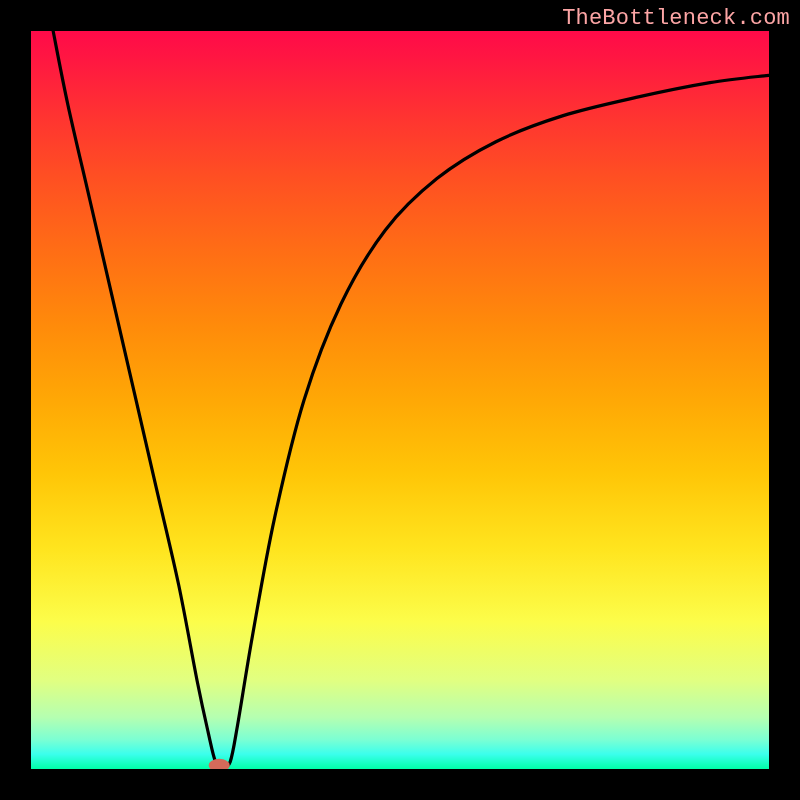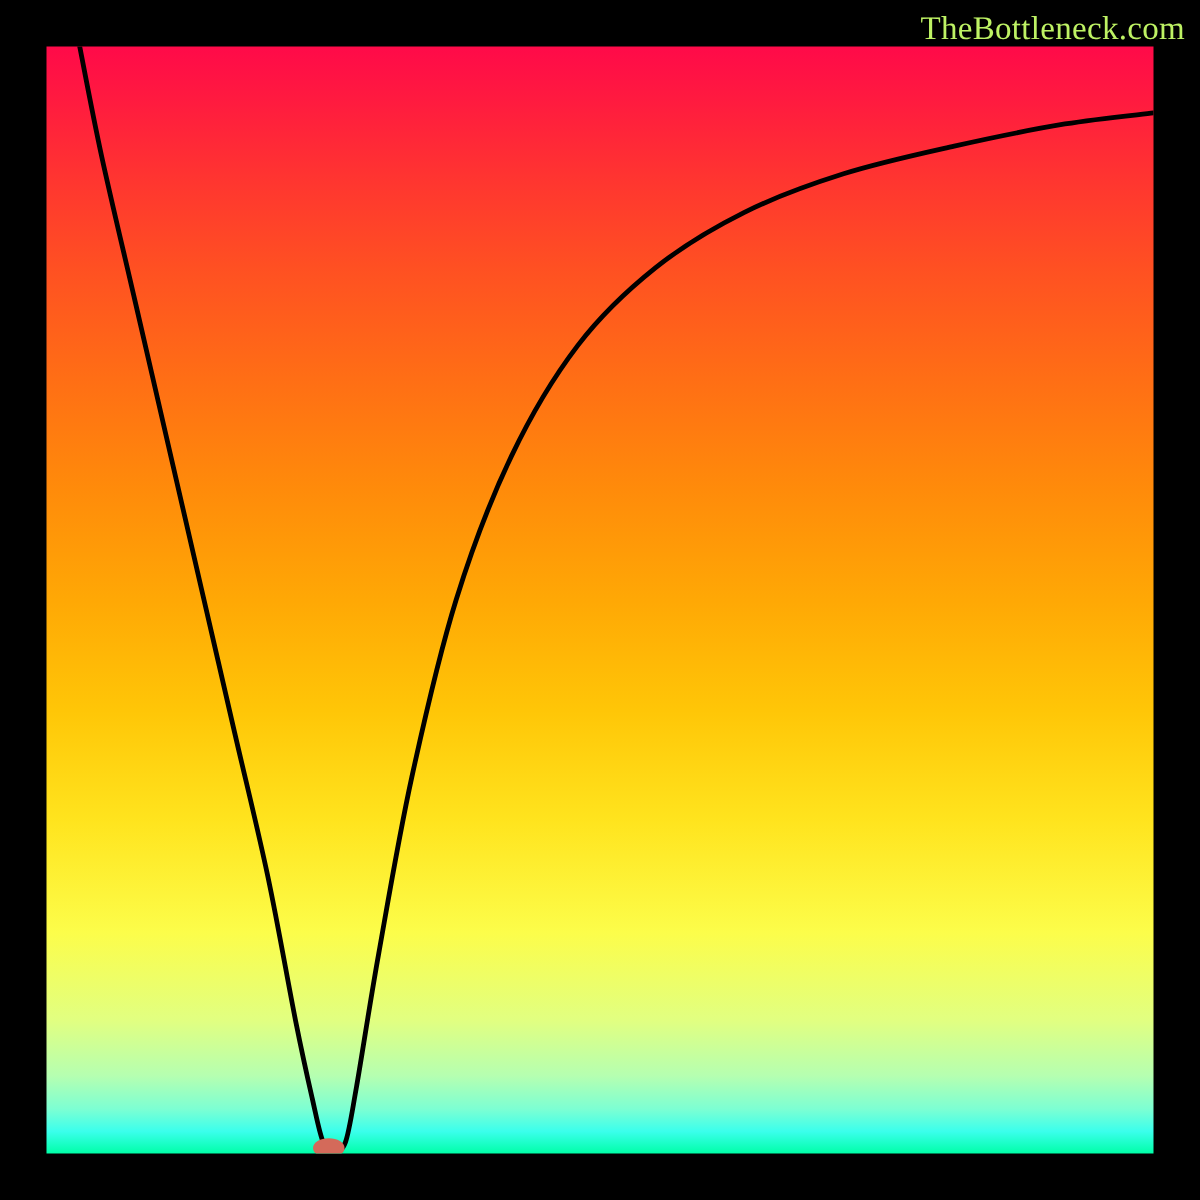--- a/index.html
+++ b/index.html
@@ -39,23 +39,23 @@
       #b5ffb1 93%,
       #7cffd3 96%,
       #3bffec 98%,
       #00ffa8 100%
     );
   }
   .watermark {
     position: absolute;
     top: 6px;
     right: 10px;
-    font-family: Liberation Serif, serif;
+    font-family: Liberation Mono, monospace;
     font-size: 22px;
-    color: #bef264;
+    color: #fca5a5;
     letter-spacing: 0.2px;
     user-select: none;
   }
   .curve-svg {
     position: absolute;
     left: 0;
     top: 0;
     width: 738px;
     height: 738px;
   }

